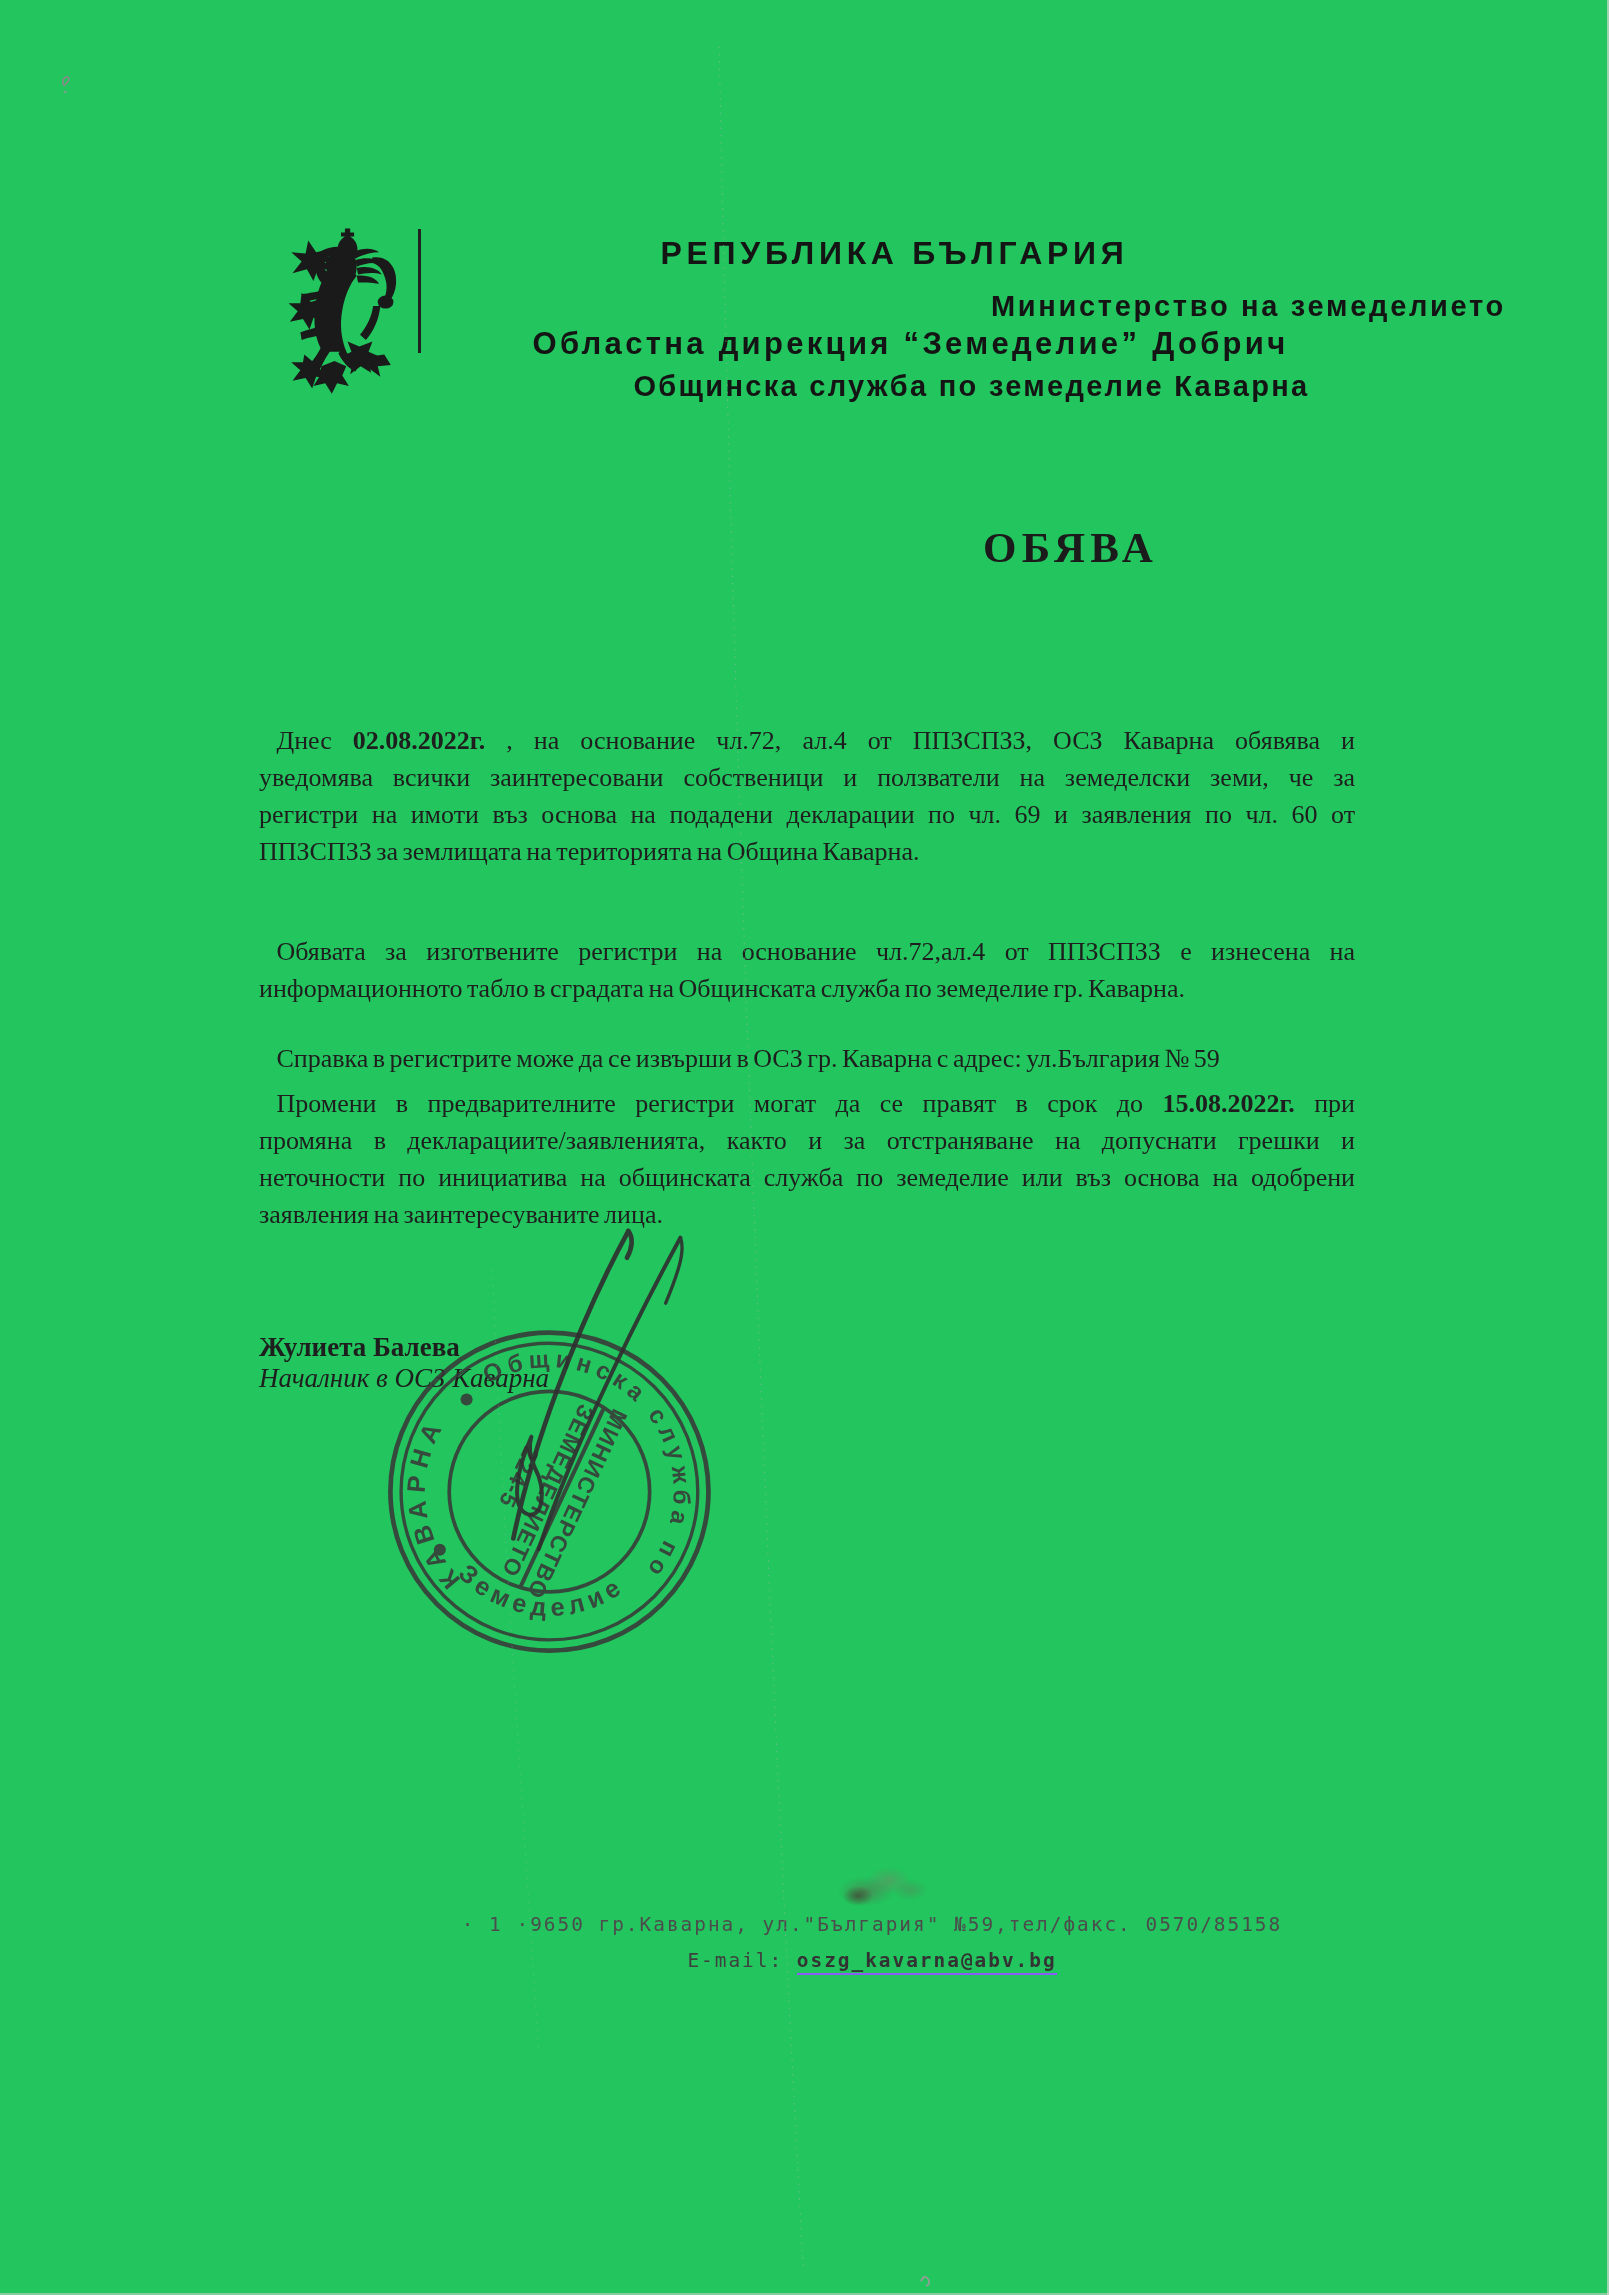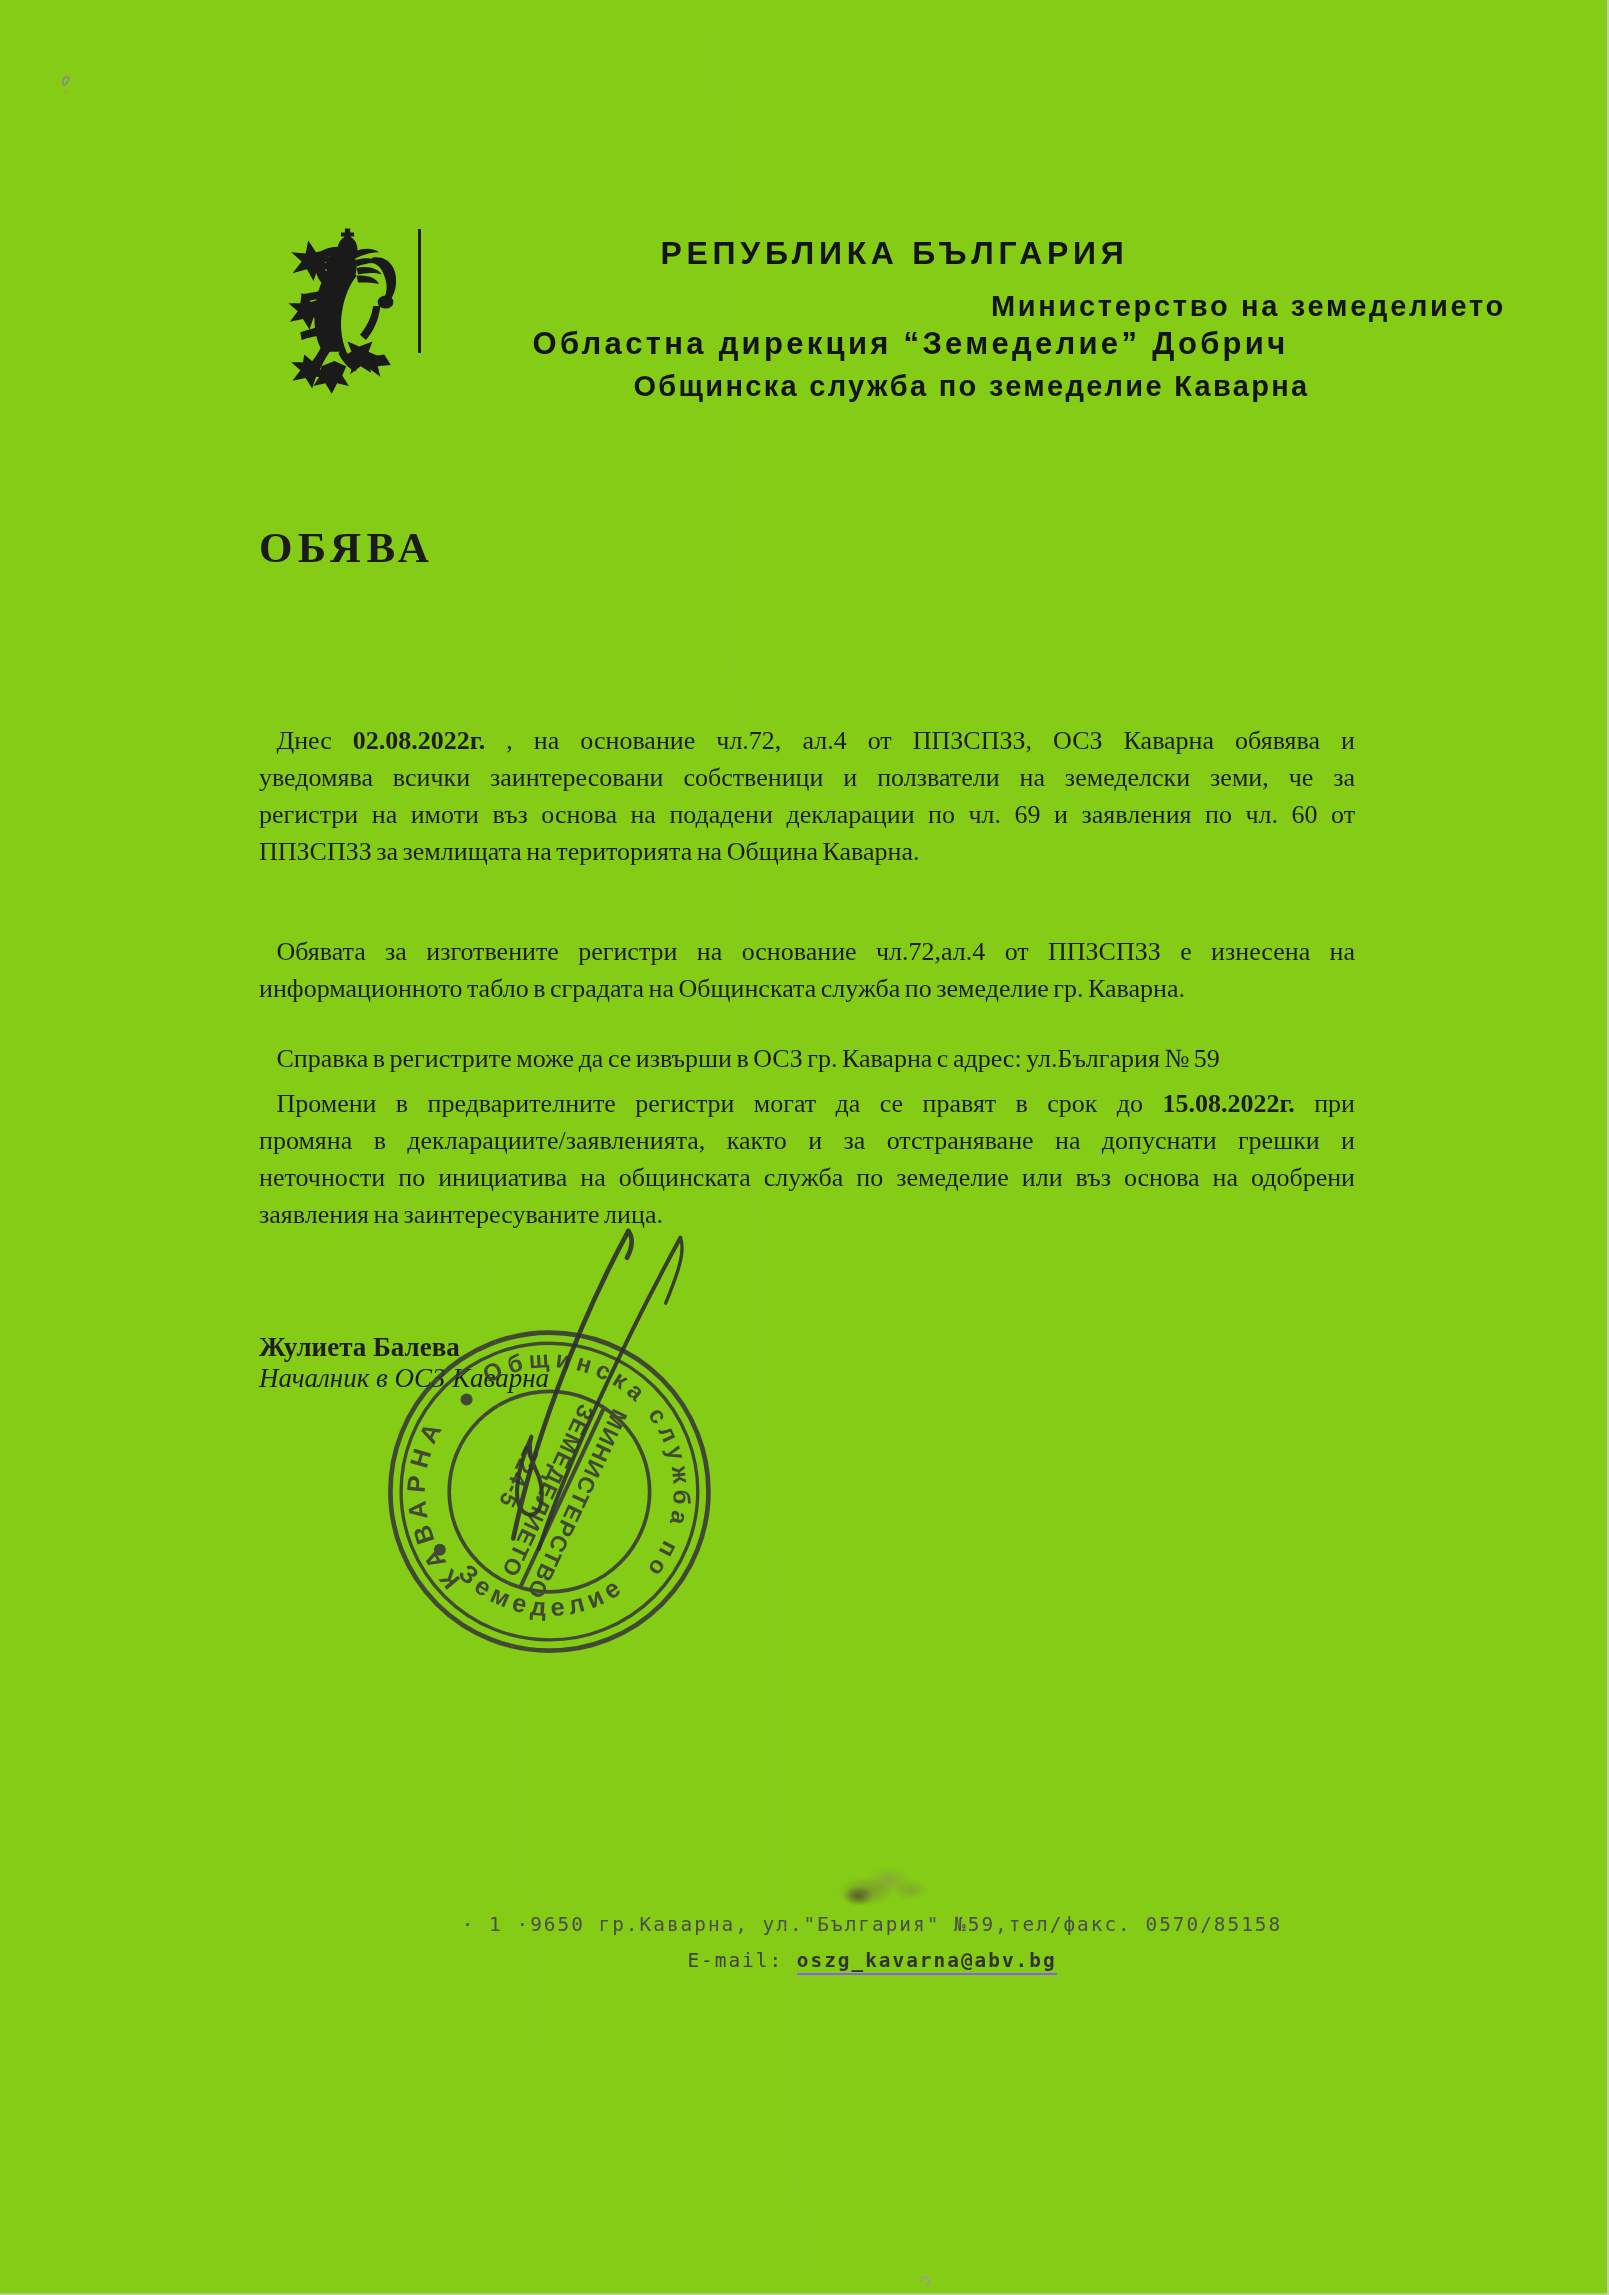--- a/index.html
+++ b/index.html
@@ -1,20 +1,20 @@
 <!DOCTYPE html>
 <html style="font-size:10.7px"><head>
 <meta charset="utf-8">
 <title>Document</title>
 <style>
   html,body{margin:0;padding:0;background:#e8e8e6;}
   .page{
     position:relative;
     width:1610px;height:2295px;
-    background:#84cc16;
+    background:#22c55e;
     overflow:hidden;
     font-family:"Liberation Serif", serif;
     color:#1e1e1e;
   }
   
   .hline{
     position:absolute;
     width:1203px;
     text-align:center;
     white-space:nowrap;
@@ -24,21 +24,21 @@
   }
   .h1{top:235px;left:293px;font-size:32px;letter-spacing:4.7px;}
   .h2{top:290px;left:303px;font-size:29px;letter-spacing:2.7px;text-align:right;}
   .h3{top:326px;left:309px;font-size:31px;letter-spacing:3.3px;}
   .h4{top:370px;left:370px;font-size:29px;letter-spacing:2.3px;}
   .vbar{position:absolute;left:418px;top:229px;width:2.7px;height:124px;background:#222;}
   .lion{position:absolute;left:281px;top:226px;}
   
   .doc-title{
     position:absolute;top:523px;left:259px;width:899px;
-    text-align:left;font-weight:bold;font-size:43px;letter-spacing:5.3px;
+    text-align:right;font-weight:bold;font-size:43px;letter-spacing:5.3px;
     white-space:nowrap;color:#1b1b1b;
   }
   
   .para{position:absolute;left:259px;width:1096px;font-size:26px;line-height:37px;word-spacing:-2px;}
   .para .tline{text-align:left;}
   .para .tline.just{text-align:justify;text-align-last:justify;}
   .para .tline:first-child{text-indent:17.4px;}
   .para .bold{font-weight:bold;}
   .para.p0{top:722px}.para.p1{top:933px}.para.p2{top:1040px}.para.p3{top:1085px}
   

